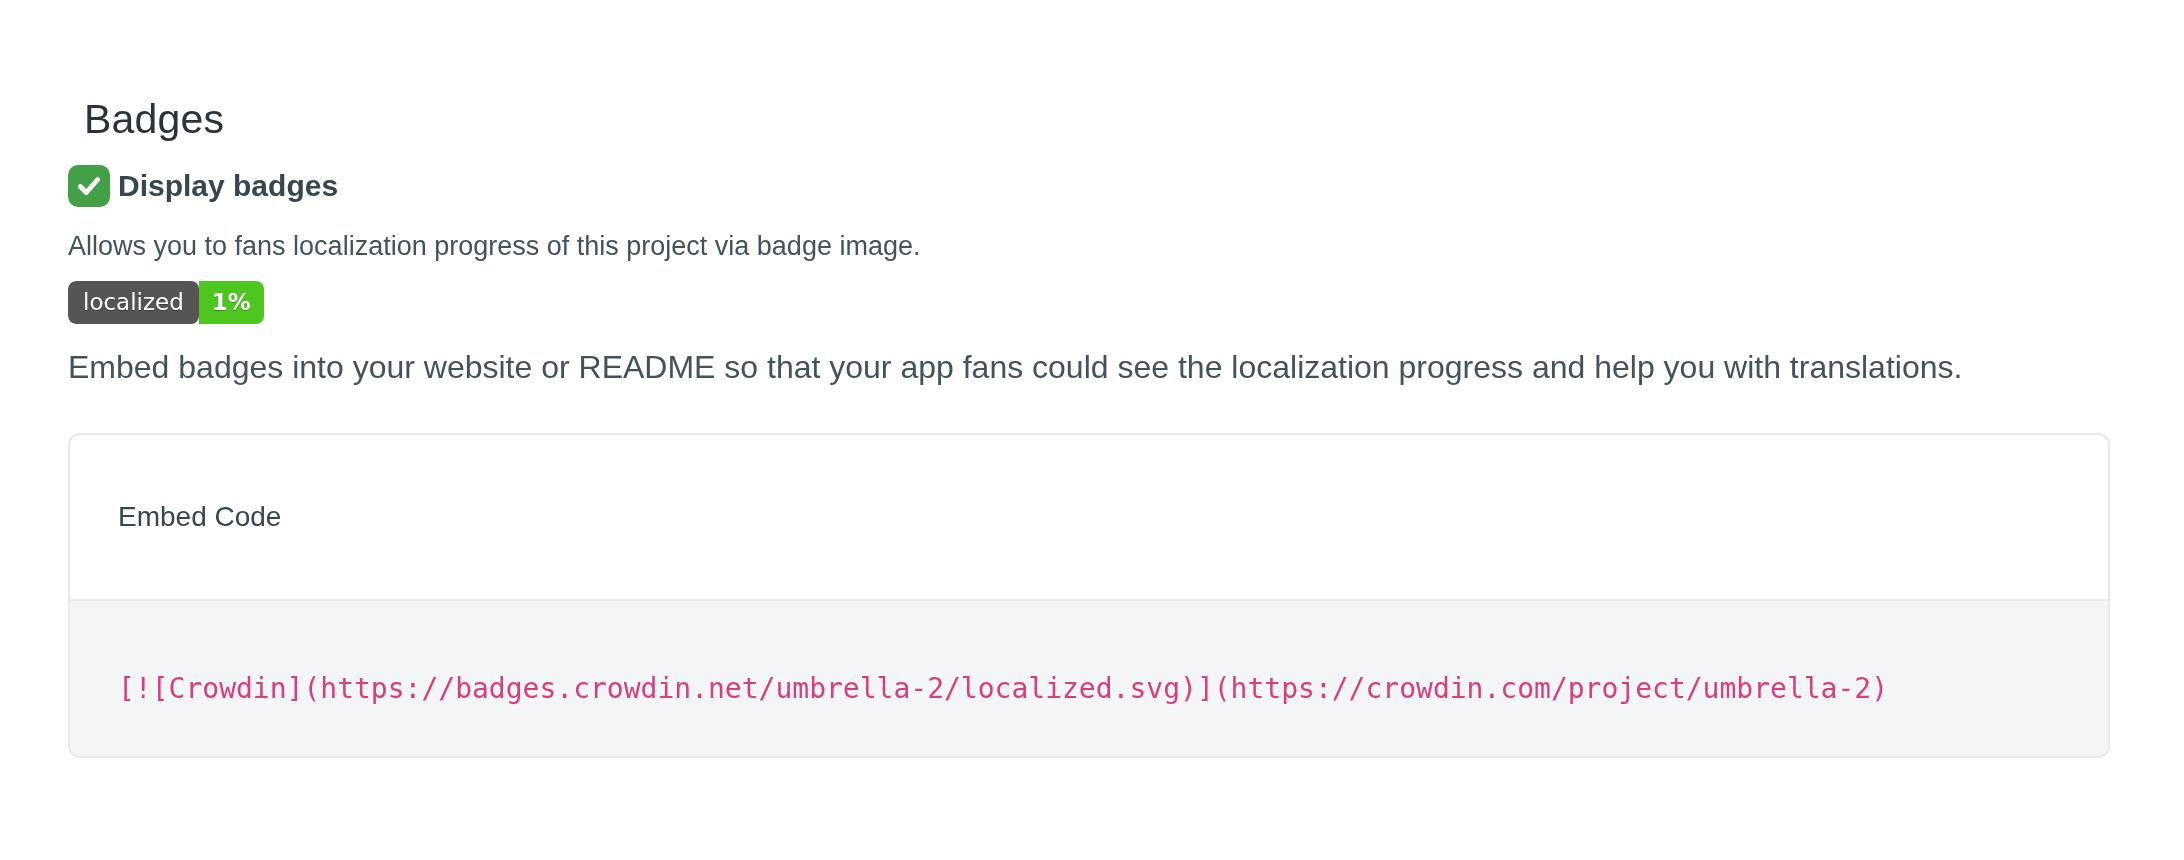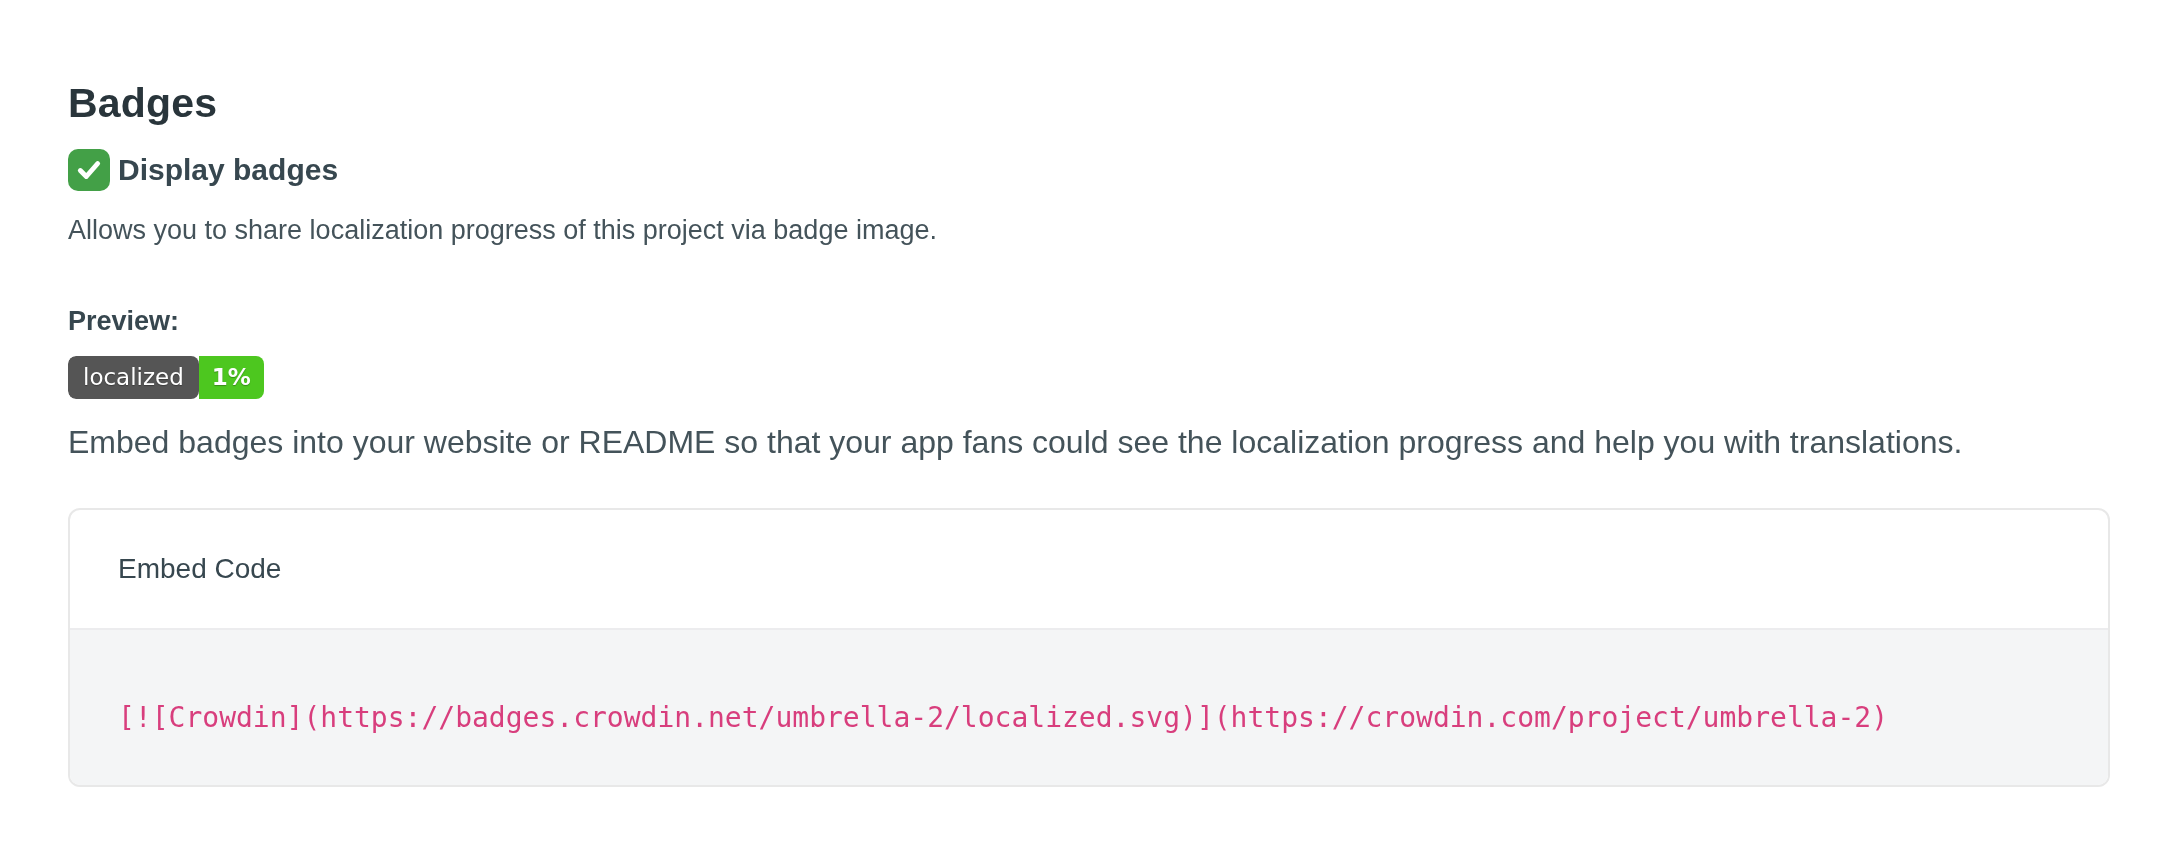--- a/index.html
+++ b/index.html
@@ -24,23 +24,23 @@
     width: 2184px;
     height: 860px;
     overflow: hidden;
     font-family: "Liberation Sans", sans-serif;
     color: var(--body-text);
   }
   .content {
     padding: 80px 0 0 68px;
   }
   .page-title {
-    margin: 0;
+    margin: 16px;
     font-size: 41px;
-    font-weight: 700;
+    font-weight: 400;
     color: var(--heading-text);
     letter-spacing: 0.2px;
   }
   .checkbox-row {
     margin-top: 22px;
     display: flex;
     align-items: center;
   }
   .checkbox {
     width: 42px;
@@ -101,21 +101,21 @@
     color: var(--body-text);
   }
   .embed-panel {
     margin-top: 46px;
     width: 2042px;
     border: 2px solid var(--border-color);
     border-radius: 12px;
     background: #ffffff;
   }
   .embed-panel-header {
-    height: 118px;
+    height: 164px;
     display: flex;
     align-items: center;
     justify-content: space-between;
     padding: 0 40px 0 48px;
   }
   .embed-panel-title {
     font-size: 28px;
     font-weight: 500;
     color: #37474f;
   }
@@ -165,23 +165,22 @@
     <div class="checkbox" role="checkbox" aria-checked="true">
       <span>
         <svg width="26" height="26" viewBox="0 0 24 24" fill="none">
           <polyline points="4,12.5 9.5,18 20,6" stroke="#ffffff" stroke-width="4.5" stroke-linecap="round" stroke-linejoin="round"></polyline>
         </svg>
       </span>
     </div>
     <div class="checkbox-label">Display badges</div>
   </div>
 
-  <div class="description">Allows you to share localization progress of this project via badge image.</div>
+  <div class="description">Allows you to fans localization progress of this project via badge image.</div>
 
-  <div class="preview-label">Preview:</div>
 
   <div class="badge">
     <span class="badge-key">localized</span>
     <span class="badge-value">1%</span>
   </div>
 
   <div class="embed-hint">Embed badges into your website or README so that your app fans could see the localization progress and help you with translations.</div>
 
   <div class="embed-panel">
     <div class="embed-panel-header">

